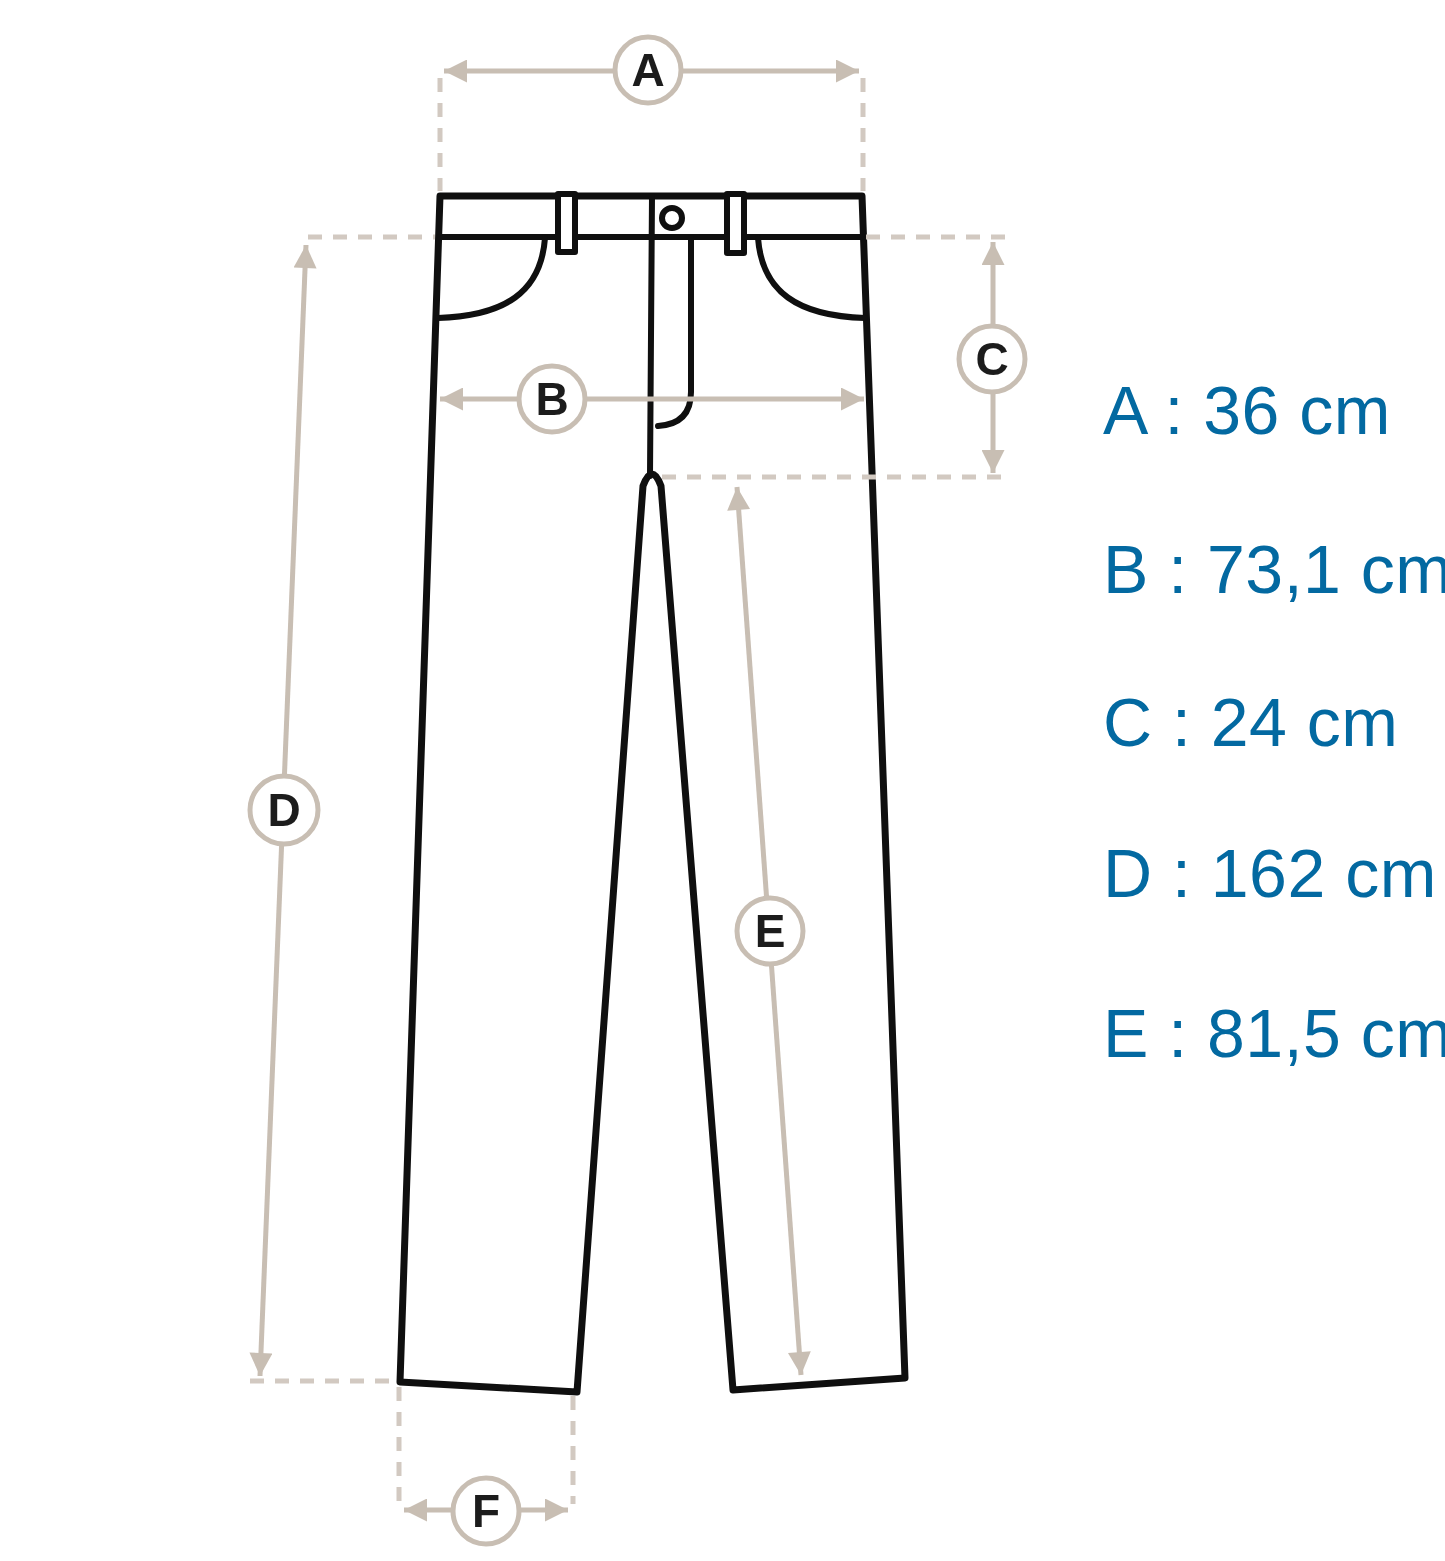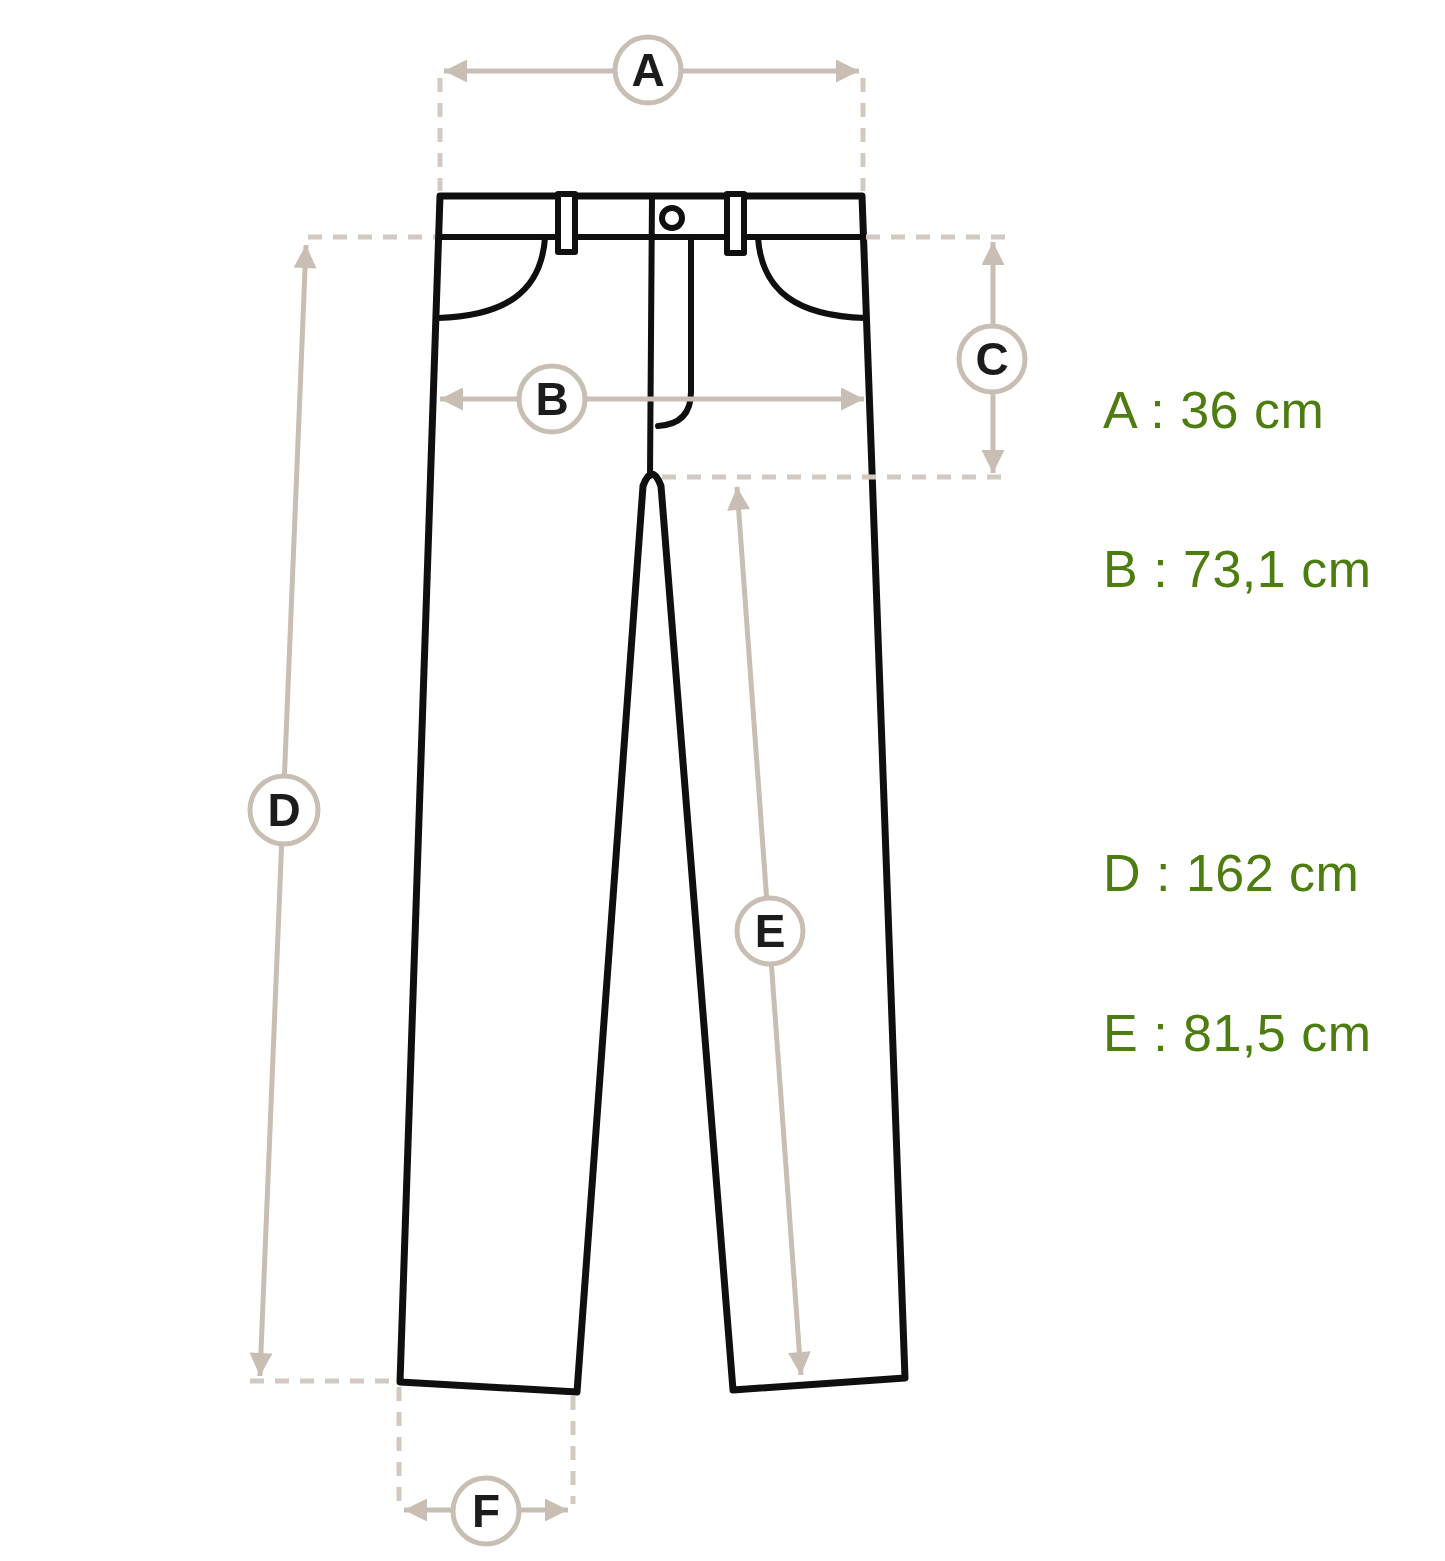--- a/index.html
+++ b/index.html
@@ -12,22 +12,22 @@
   }
   .stage svg{position:absolute;left:0;top:0;}
   .legend{
     position:absolute;
     left:1103px;top:0;width:342px;height:100%;
   }
   .legend-line{
     position:absolute;
     left:0;
     transform:translateY(-50%);
-    font-size:52px;
-    color:#4d7c0f;
+    font-size:68px;
+    color:#0369a1;
     white-space:nowrap;
     letter-spacing:0.5px;
   }
   .dim-letter{
     font-family:"Liberation Sans", sans-serif;
     font-size:46px;
     font-weight:600;
     fill:#1c1c1c;
     text-anchor:middle;
   }
@@ -110,17 +110,18 @@
       <g>
         <circle cx="486" cy="1511" r="33" fill="#ffffff" stroke="#c8beb3" stroke-width="5"></circle>
         <text class="dim-letter" x="486" y="1527">F</text>
       </g>
     </g>
   </svg>
 
   <div class="legend">
     <div class="legend-line" style="top:410px">A : 36 cm</div>
     <div class="legend-line" style="top:569px">B : 73,1 cm</div>
+    <div class="legend-line" style="top:722px">C : 24 cm</div>
     <div class="legend-line" style="top:873px">D : 162 cm</div>
     <div class="legend-line" style="top:1033px">E : 81,5 cm</div>
   </div>
 
 </div>
 
 </body></html>

